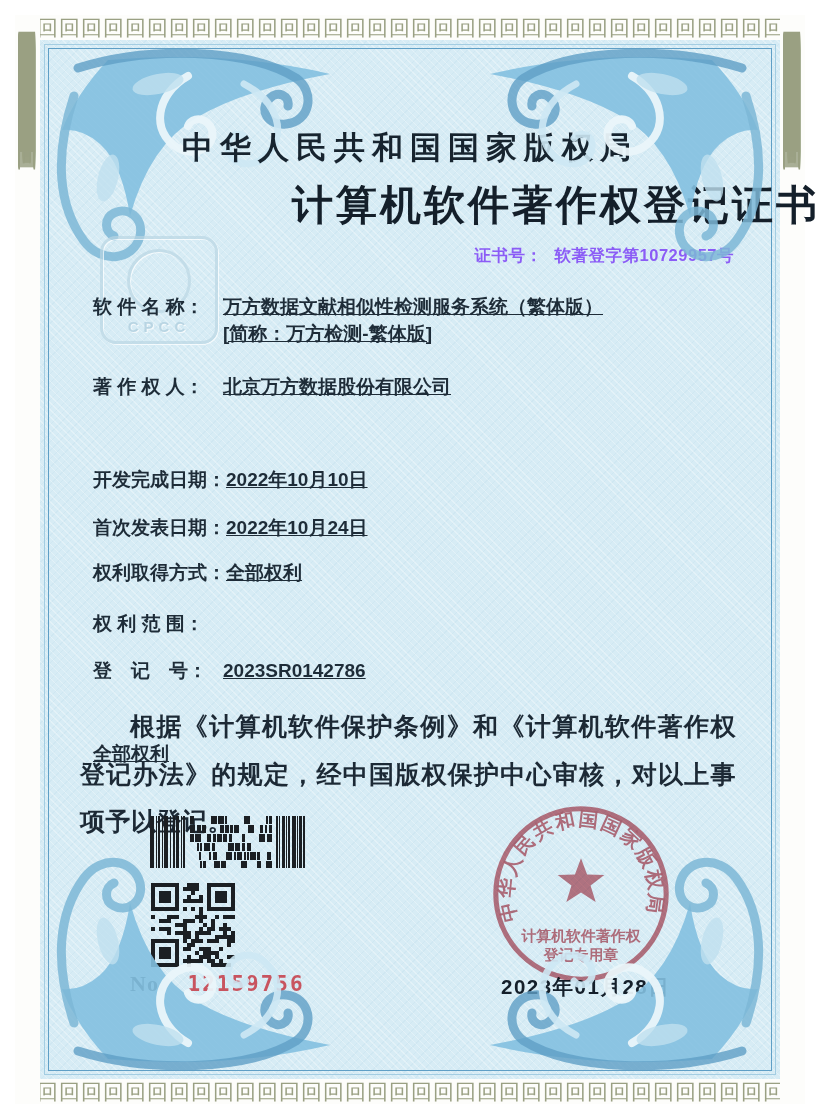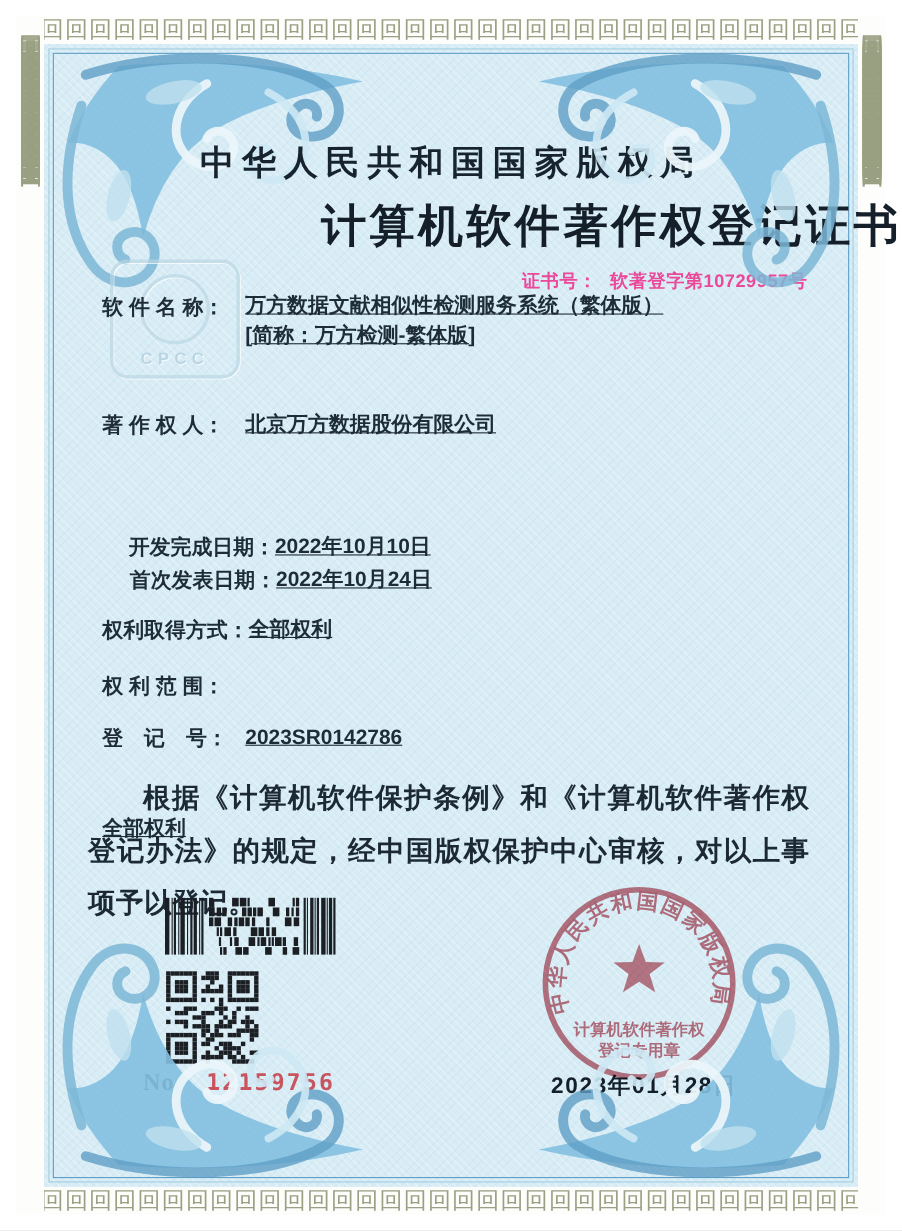--- a/index.html
+++ b/index.html
@@ -61,31 +61,31 @@
     font-size:31px; font-weight:700; letter-spacing:7px; color:#17242f;
     font-family:"Liberation Serif","DejaVu Serif",serif;
   }
   .cert-title{
     position:absolute; left:0; right:0; top:178px; text-align:right;
     font-size:41px; font-weight:700; letter-spacing:3px; color:#141f2a;
     font-family:"Liberation Serif","DejaVu Serif",serif;
   }
   .cert-no{
     position:absolute; right:86px; top:245px;
-    font-size:16.5px; font-weight:700; color:#ec4899; letter-spacing:.5px;
+    font-size:16.5px; font-weight:700; color:#8b5cf6; letter-spacing:.5px;
   }
   .cert-no .lbl{margin-right:12px;}
 
   
   .fields{position:absolute; left:93px; top:0; width:642px;}
   .row{position:absolute; display:flex; align-items:flex-start;}
   .row .lbl{flex:0 0 130px; font-size:19px; font-weight:700; white-space:nowrap;}
   .row .val{flex:1; font-size:19px; font-weight:700; line-height:26.5px;text-decoration:underline;}
   .val .ln{display:block;}
-  .r0{top:266px;} .r1{top:374px;} .r2{top:485px;margin-left:24px;} .r3{top:515px;margin-left:25px;}
+  .r0{top:294px;} .r1{top:374px;} .r2{top:467px;} .r3{top:515px;}
   .r4{top:560px;align-items:center;} .r5{top:611px;flex-direction:column;} .r6{top:658px;}
 
   
   .statement{
     position:absolute; left:80px; right:84px; top:703px;
     font-size:25px; font-weight:600; line-height:47.5px;
     text-indent:2em; text-align:justify; color:#1c2935; letter-spacing:.5px;
   }
 
   

